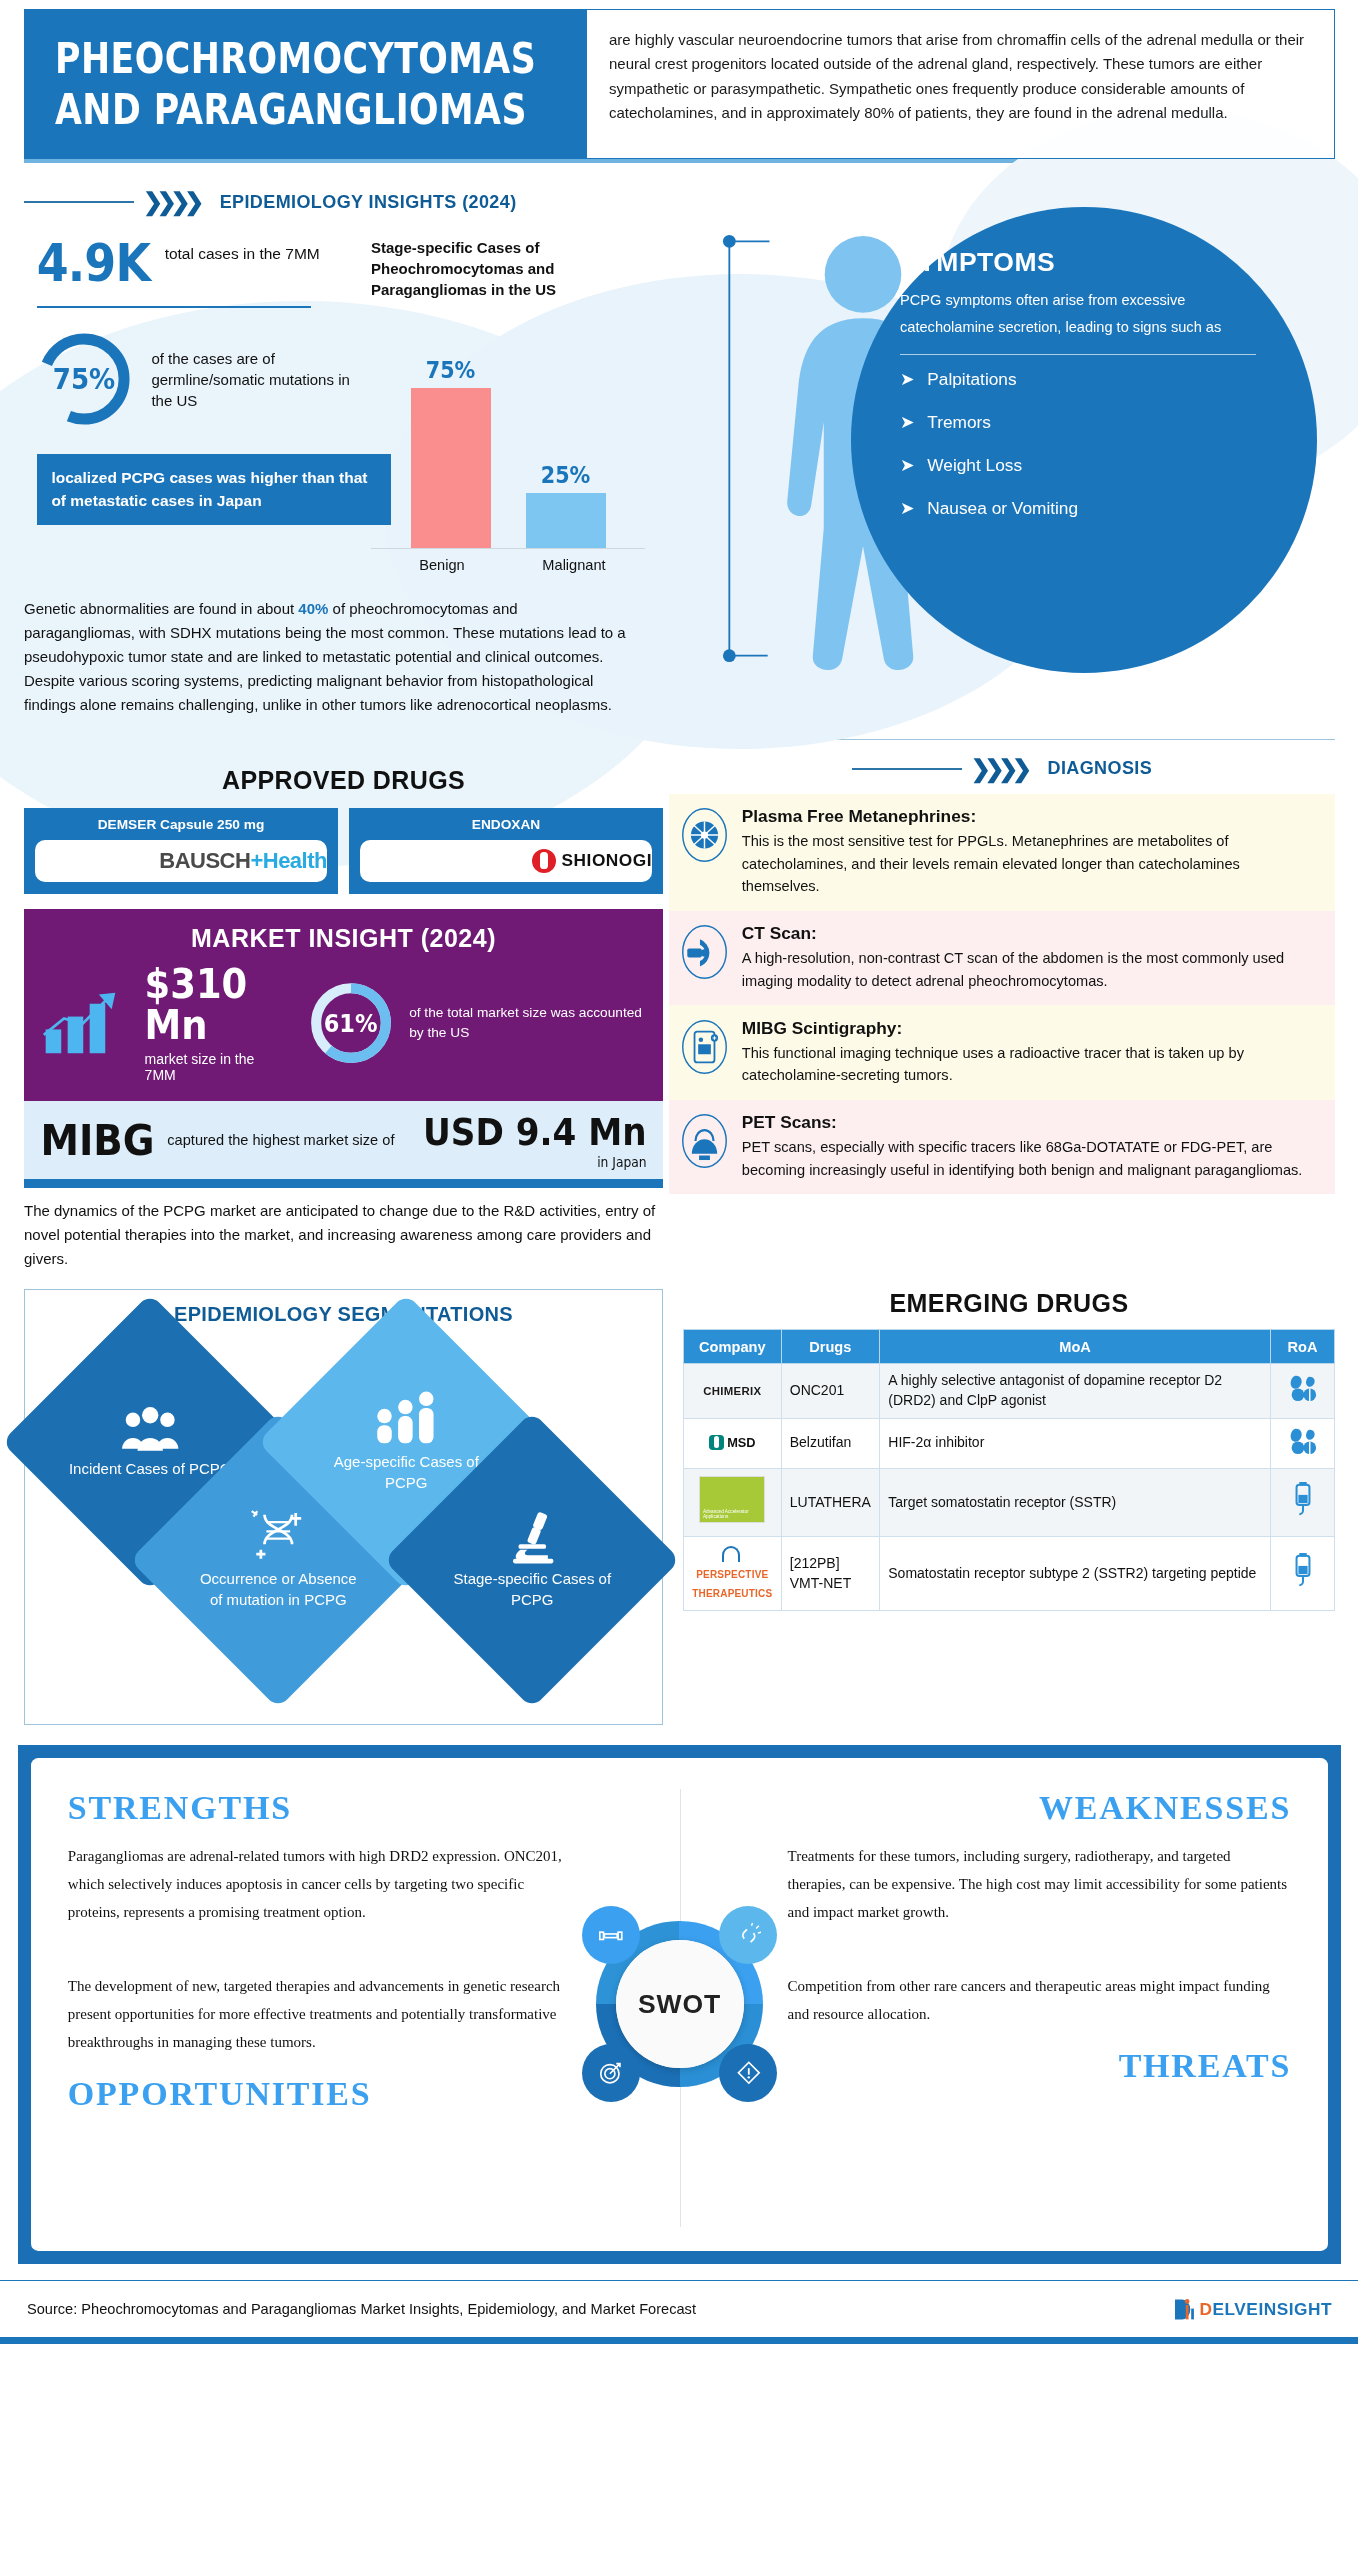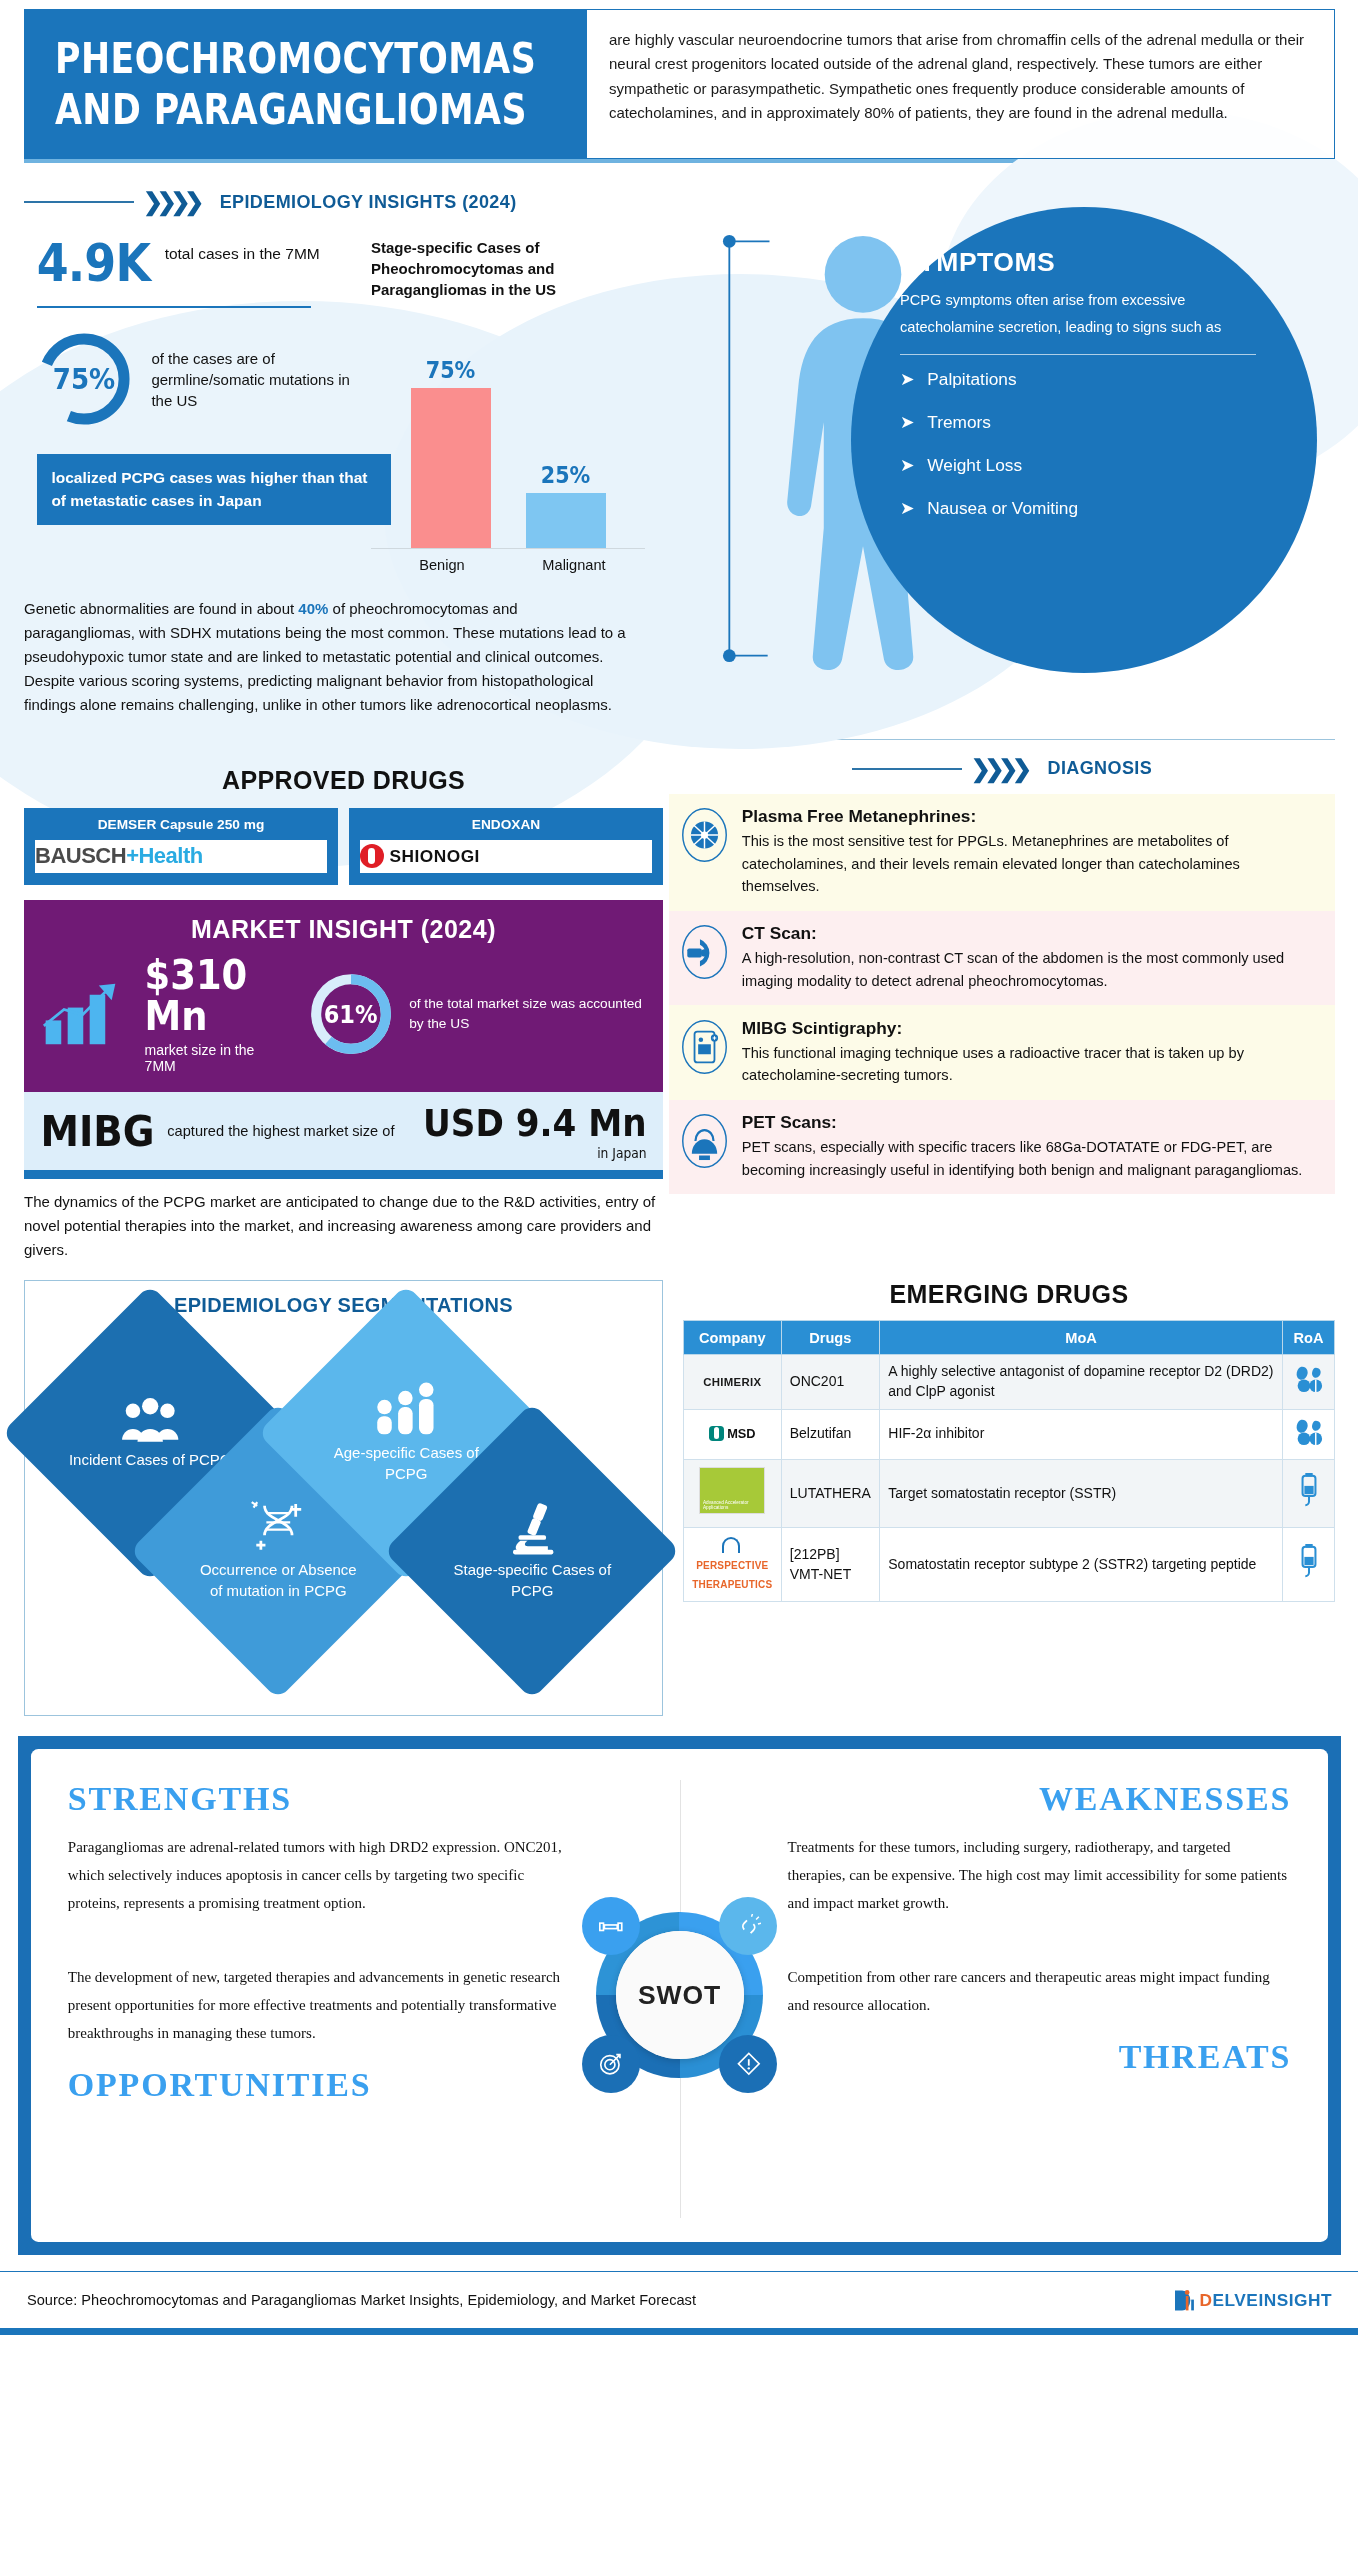--- a/index.html
+++ b/index.html
@@ -101,21 +101,21 @@
   .hr-thin { height:1.8px; background:#9cc4dd; margin:22px 24px 0 24px; }
 
   
   .mid { display:flex; padding:0 24px; gap:6px; margin-top:16.4px; position:relative; z-index:3; }
   .mid-left { width:639px; }
   .mid-right { flex:1; }
   .center-title { text-align:center; font-weight:bold; font-size:25px; letter-spacing:0.4px; color:#111; margin:9px 0 12.8px 0; }
   .drug-row { display:flex; gap:11px; }
   .drug-card { flex:1; background:#1b75bb; padding:9px 11px 12.8px 11px; }
   .drug-name { color:#fff; font-size:13.7px; font-weight:bold; text-align:center; margin-bottom:8.2px; }
-  .drug-logo { background:#fff; height:33px; display:flex; align-items:center; justify-content:flex-start; gap:5.5px; }
+  .drug-logo { background:#fff; height:42px; display:flex; align-items:center; justify-content:flex-end; gap:5.5px;border-radius:10px; }
   .logo-bausch { font-weight:bold; font-size:22px; letter-spacing:-0.5px; }
   .logo-bausch .b1 { color:#4a4a4a; }
   .logo-bausch .b2 { color:#29abe2; }
   .logo-shionogi { font-weight:bold; font-size:17.3px; color:#111; letter-spacing:0.5px; }
   .shio-mark { width:24px; height:24px; border-radius:50%; background:#e01e26; display:inline-block; position:relative; }
   .shio-mark::after { content:""; position:absolute; left:8.2px; top:3.7px; width:7.3px; height:16.4px; background:#fff; border-radius:50% / 22%; }
 
   
   .market { background:#701a75; margin-top:14.6px; padding:14.6px 18px 3.7px 18px; }
   .market h3 { color:#fff; text-align:center; font-weight:bold; font-size:25px; letter-spacing:0.5px; margin-bottom:5.5px; }
@@ -166,21 +166,21 @@
   .emg { flex:1; }
   .emg-title { text-align:center; font-weight:bold; font-size:25px; color:#111; letter-spacing:0.4px; margin-bottom:11px; }
   table.emg-table { width:100%; border-collapse:collapse; }
   table.emg-table th {
     background:#2a8fd4; color:#fff; font-weight:bold; font-size:14.6px; padding:8.2px 7.3px; border:0.9px solid #b9d7ea;
   }
   table.emg-table td { border:0.9px solid #cfe0ec; padding:7.3px 8.2px; font-size:14px; line-height:1.4; vertical-align:middle; color:#111; }
   table.emg-table tr.alt td { background:#f2f5f7; }
   .co-cell { text-align:center; width:96px; }
   .drug-cell { width:88px; }
-  .roa-cell { text-align:center; width:52px; }
+  .roa-cell { text-align:center; width:64px; }
   .logo-chimerix { font-weight:bold; font-size:11.4px; letter-spacing:0.3px; color:#1a1a1a; }
   .logo-msd { font-weight:bold; font-size:12.8px; color:#111; }
   .msd-mark { display:inline-block; width:15.5px; height:15.5px; background:#00857c; border-radius:3.7px; vertical-align:-2.7px; margin-right:2.7px; position:relative;}
   .msd-mark::after{content:"";position:absolute;left:5px;top:1.8px;width:5.5px;height:12px;background:#fff;border-radius:2.7px;}
   .logo-aaa { width:66px; height:47px; background:#a7c938; display:inline-block; position:relative; border:0.9px solid #ddd;}
   .aaa-txt{position:absolute;left:2.7px;bottom:1.8px;font-size:4.7px;color:#fff;line-height:1.25;text-align:left;}
   .logo-pers { font-weight:bold; font-size:10px; color:#e8662a; letter-spacing:0.2px; }
   .pers-mark { display:inline-block; width:18px; height:16.4px; border:2.7px solid #1b75bb; border-bottom:none;
                border-radius:9px 9px 0 0; vertical-align:-3.7px; margin-right:2.7px; }
 

